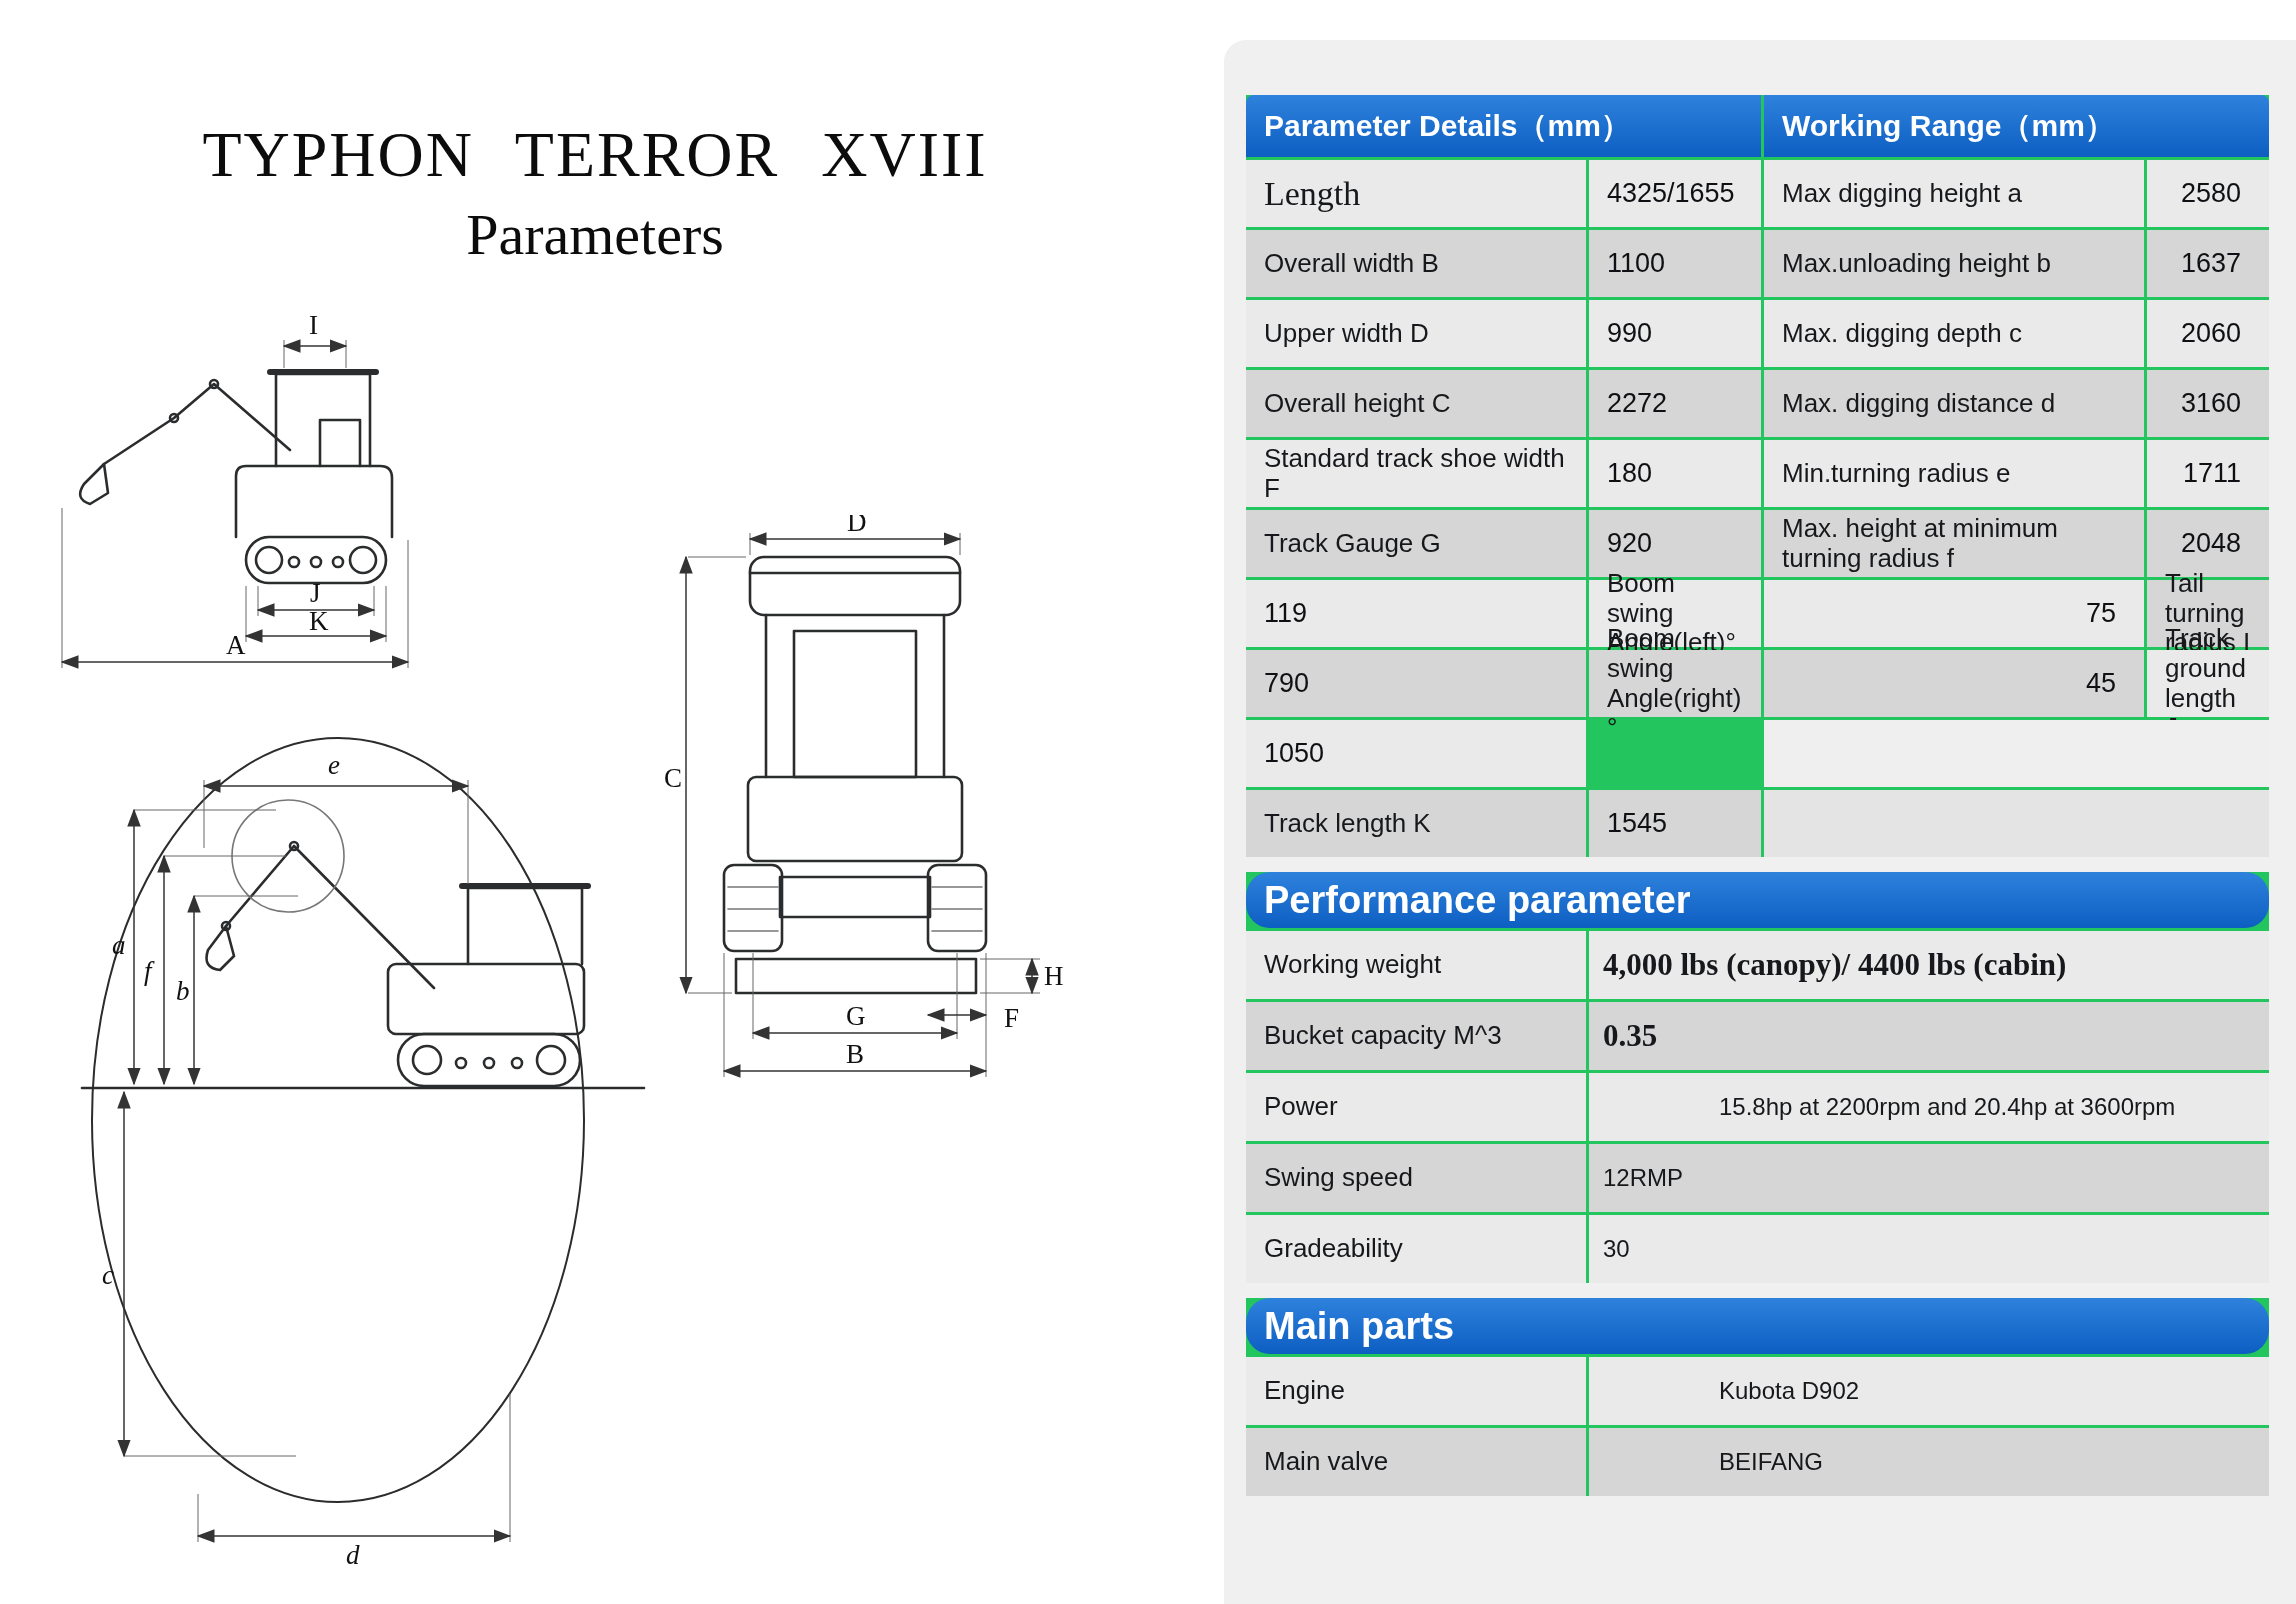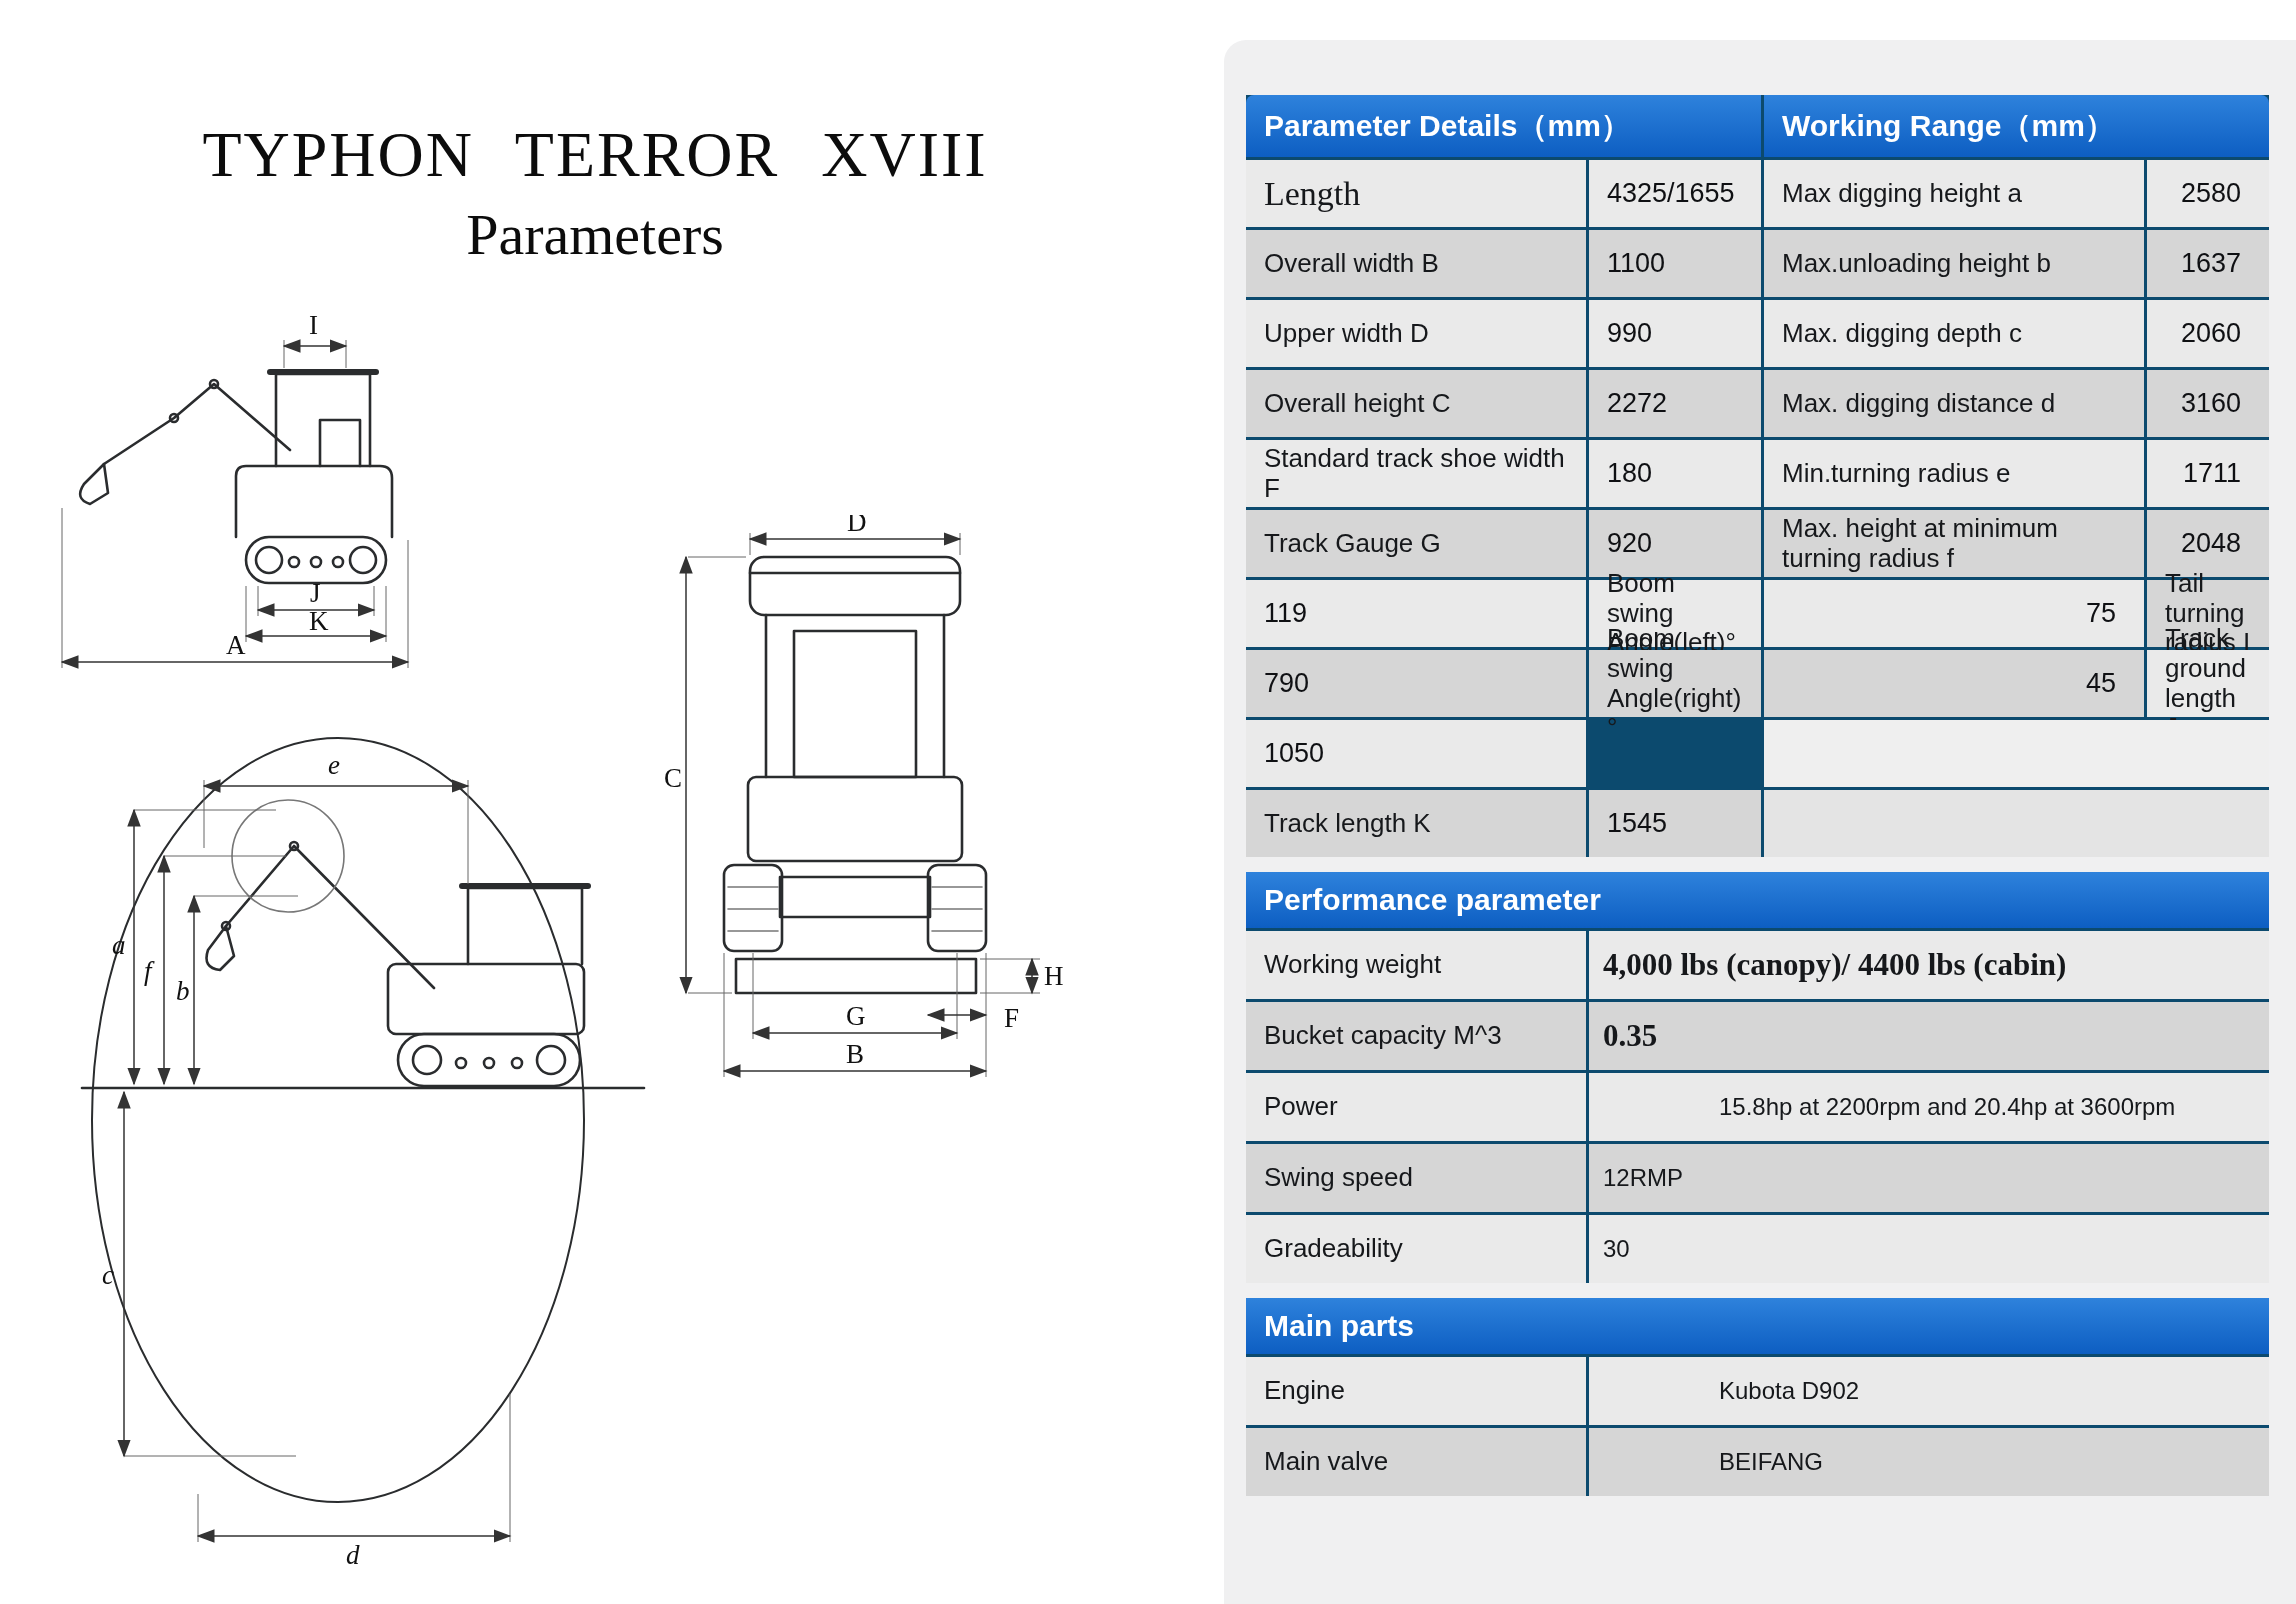--- a/index.html
+++ b/index.html
@@ -20,21 +20,21 @@
 
   
   .title{
     position:absolute;left:0;top:118px;width:1190px;text-align:center;
     font-family:"Liberation Serif", serif;color:#0c0c0c;
   }
   .t1{font-size:64px;letter-spacing:2px;word-spacing:24px;}
   .t2{font-size:58px;margin-top:9px;}
 
   
-  .grid{position:absolute;display:grid;gap:3px;background:#0c4a6e;}
+  .grid{position:absolute;display:grid;gap:3px;background:#22c55e;}
   .spec{
     left:1246px;top:95px;
     grid-template-columns:340px 172px 380px 122px;
     grid-template-rows:62px repeat(10,67px);
   }
   .perf{
     left:1246px;top:872px;
     grid-template-columns:340px 680px;
     grid-template-rows:56px repeat(5,68px);
   }
@@ -46,21 +46,21 @@
   .cell{display:flex;align-items:center;padding:0 14px 0 18px;}
   .hdr{
     background:linear-gradient(180deg,#2e82dc 0%,#0d5ec2 100%);
     color:#ffffff;font-weight:bold;font-size:30px;
   }
   .hdr-l{grid-column:1/3;border-top-left-radius:8px;}
   .hdr-r{grid-column:3/5;border-top-right-radius:8px;}
   .sechdr{
     grid-column:1/-1;
     background:linear-gradient(180deg,#2e82dc 0%,#0d5ec2 100%);
-    color:#ffffff;font-weight:bold;font-size:30px;
+    color:#ffffff;font-weight:bold;font-size:38px;border-radius:24px;
   }
   .lbl{font-size:26px;line-height:1.15;color:#16181b;}
   .val{font-size:27px;color:#0f1013;}
   .wval{justify-content:flex-end;padding-right:28px;}
   .c-l{background:#eaeaea;}
   .c-d{background:#d6d6d6;}
   .c-el{background:#efefef;}
   .c-ed{background:#e4e4e4;}
   .span2r{grid-column:3/5;}
   .serif-lg{font-family:"Liberation Serif", serif;font-size:34px;font-weight:normal;}

